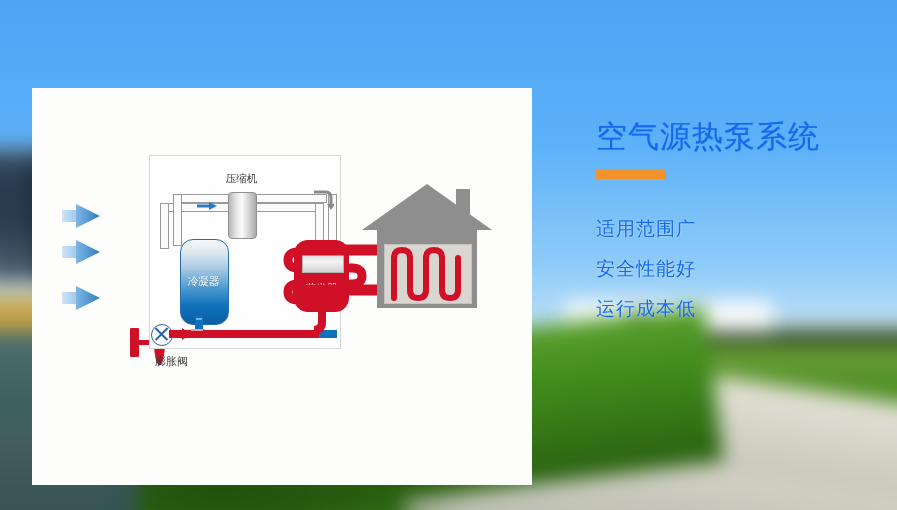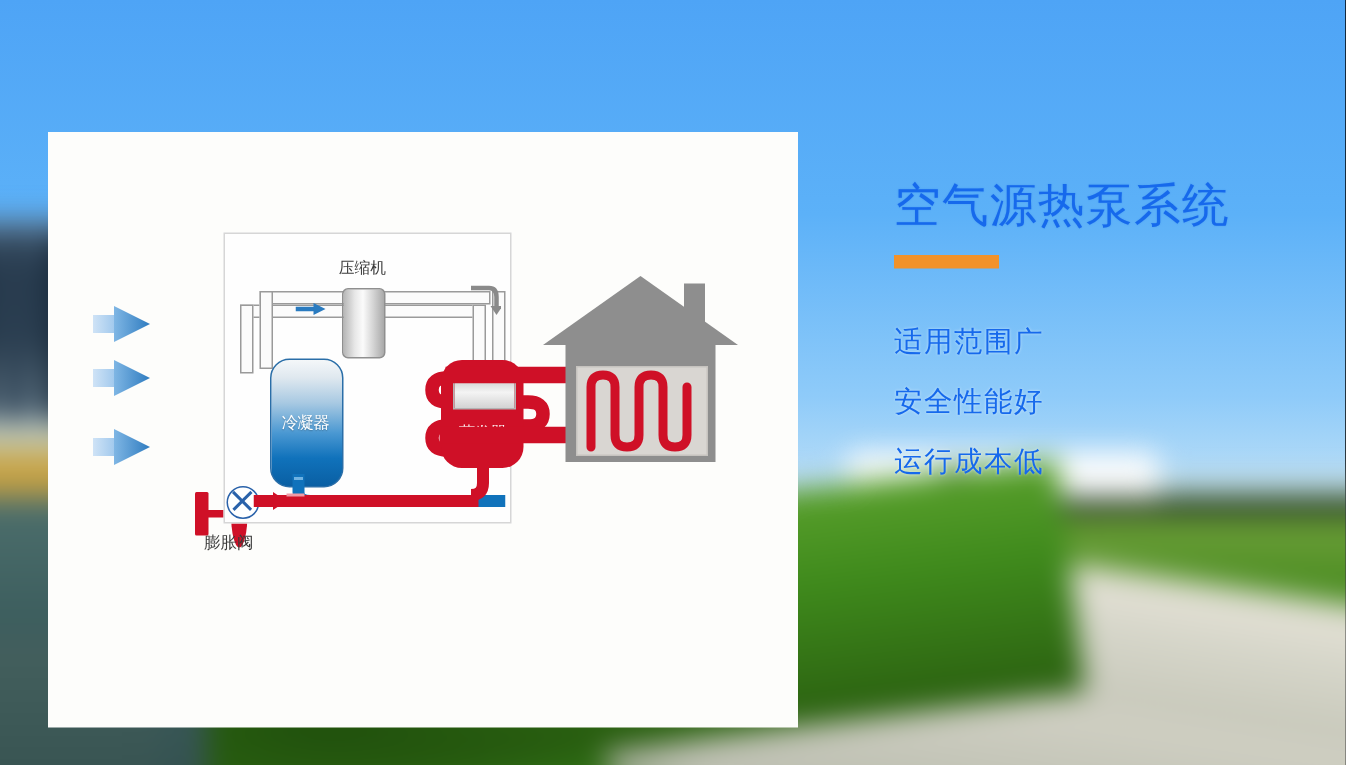--- a/index.html
+++ b/index.html
@@ -301,21 +301,21 @@
 
     <div class="cond"></div>
     <div class="cond-txt">冷凝器</div>
 
     <svg style="position:absolute;left:160px;top:228px;" width="145" height="26">
       <path d="M7 0 L7 12 Q7 18 15 18 L145 18" stroke="#1072bb" stroke-width="8" fill="none" stroke-linecap="butt"></path>
       <path d="M4 3 L10 3" stroke="#6fb2e2" stroke-width="2" fill="none"></path>
     </svg>
 
     <div class="valve"></div>
-    <div class="lbl" style="left:104px;top:266px;width:52px;text-align:left;font-size:11px;">膨胀阀</div>
+    <div class="lbl" style="left:104px;top:266px;width:52px;text-align:right;font-size:11px;">膨胀阀</div>
 
     <svg style="position:absolute;left:137px;top:238px;" width="160" height="20">
       <path d="M0 8 L150 8" stroke="#cf1027" stroke-width="8" fill="none"></path>
       <path d="M22 4 L34 4" stroke="#f09aa6" stroke-width="2" fill="none"></path>
       <path d="M13 2 L22 8 L13 14 Z" fill="#cf1027"></path>
     </svg>
     <svg style="position:absolute;left:280px;top:196px;" width="24" height="52">
       <path d="M10 0 L10 38 Q10 46 2 46" stroke="#cf1027" stroke-width="8" fill="none"></path>
     </svg>
 

